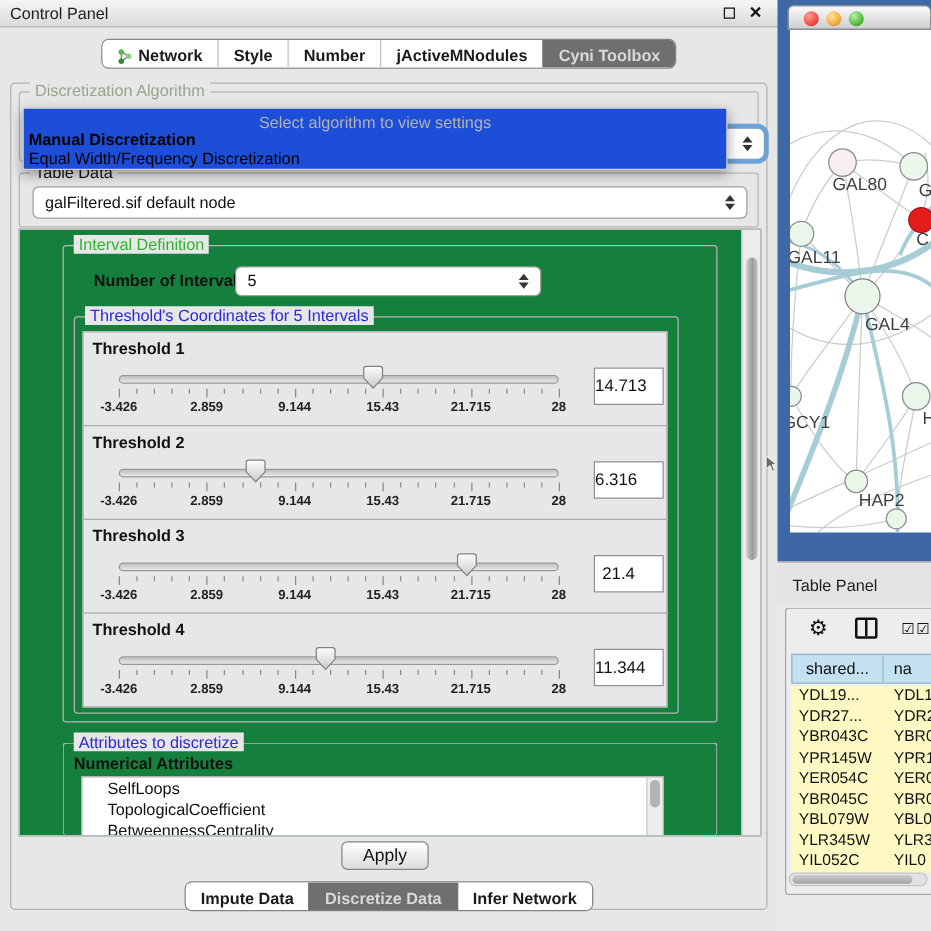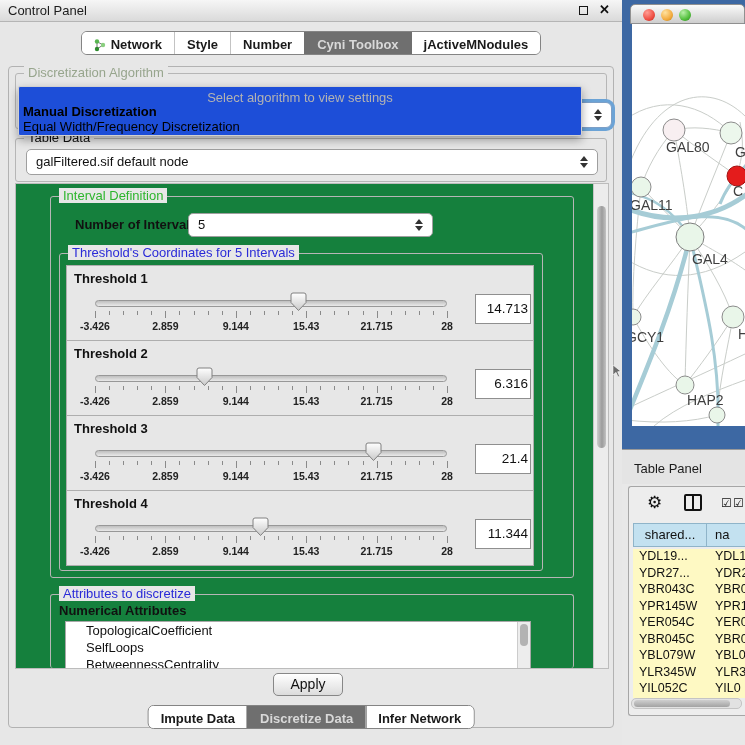--- a/index.html
+++ b/index.html
@@ -63,21 +63,21 @@
   .th-label { position:absolute; left:7px; top:5px; font-size:13px; font-weight:bold; color:#111;text-align:center; }
   .th-track { position:absolute; left:28px; top:34px; width:352px; height:7px; border-radius:4px;
     border:1px solid #989898; background:linear-gradient(#bfbfbf,#e9e9e9); }
   .th-handle { position:absolute; top:26px; width:17px; height:20px; }
   .th-ticks { position:absolute; left:28px; top:45px; width:352px; height:8px; }
   .th-ticks i { position:absolute; top:0; width:1px; background:#8a8a8a; height:4px; }
   .th-ticks i.major { height:7px; }
   .th-ticklabels { position:absolute; left:28px; top:54px; width:352px; height:12px; }
   .th-ticklabels b { position:absolute; transform:translateX(-50%); font-size:10.5px; font-weight:bold; color:#222; white-space:nowrap; }
   .th-value { position:absolute; left:408px; top:28px; width:56px; height:30px; background:#fff;
-    border:1px solid #8f8f8f; font-size:13.5px; color:#111; text-align:right; padding-right:2px; line-height:28px; }
+    border:1px solid #8f8f8f; font-size:13.5px; color:#111; text-align:right; padding-right:22px; line-height:28px; }
 
   
   .listbox { position:absolute; background:#fff; border:1px solid #a8a8a8; overflow:hidden; }
   .list-item { font-size:13px; color:#111; height:17px; line-height:17px; padding-left:20px; white-space:nowrap; }
   .list-vscroll { position:absolute; right:0; top:0; width:13px; height:100%; background:#ededed; border-left:1px solid #ccc; }
   .list-vscroll .thumb { position:absolute; left:2px; top:2px; width:8px; height:22px; border-radius:4px; background:#b3b3b3; }
 
   .apply-btn { position:absolute; left:264px; top:606px; width:70px; height:23px; border:1px solid #878787;
     border-radius:5px; background:linear-gradient(#ffffff,#dcdcdc); font-size:14px; color:#111; text-align:center; line-height:21px; }
 
@@ -143,25 +143,25 @@
             <circle cx="3" cy="11" r="2.2" fill="#2e8b2e"></circle>
           </svg>
           <span>Network</span>
         </span>
         <span class="seg">
             <span>Style</span>
           </span>
         <span class="seg">
             <span>Number</span>
           </span>
+        <span class="seg">
+            <span>jActiveMNodules</span>
+          </span>
         <span class="seg selected">
             <span>Cyni Toolbox</span>
-          </span>
-        <span class="seg">
-            <span>jActiveMNodules</span>
           </span>
       </span>
     </div>
 
     <div class="outer-panel">
 
       <div class="fieldset" style="left:6px; top:6px; width:592px; height:56px;">
         <span class="fieldset-title t-faded">Discretization Algorithm</span>
         <div class="combo algo-combo">
           <span class="stepper">
@@ -401,22 +401,22 @@
   </div>
               </div>
           </div>
         </div>
 
         <div class="fieldset" style="left:34px; top:410px; width:524px; height:74px; border-bottom:none;">
           <span class="fieldset-title t-blue">Attributes to discretize</span>
           <span style="position:absolute; left:8px; top:8px; font-size:13px; font-weight:bold; color:#111;">Numerical Attributes</span>
           <div class="listbox" style="left:14px; top:26px; width:466px; height:48px;">
             <div>
+                <div class="list-item">SelfLoops</div>
                 <div class="list-item">TopologicalCoefficient</div>
-                <div class="list-item">SelfLoops</div>
                 <div class="list-item">BetweennessCentrality</div>
               </div>
             <div class="list-vscroll">
                 <div class="thumb"></div>
               </div>
           </div>
         </div>
 
         <div class="vscroll">
           <div class="thumb"></div>

